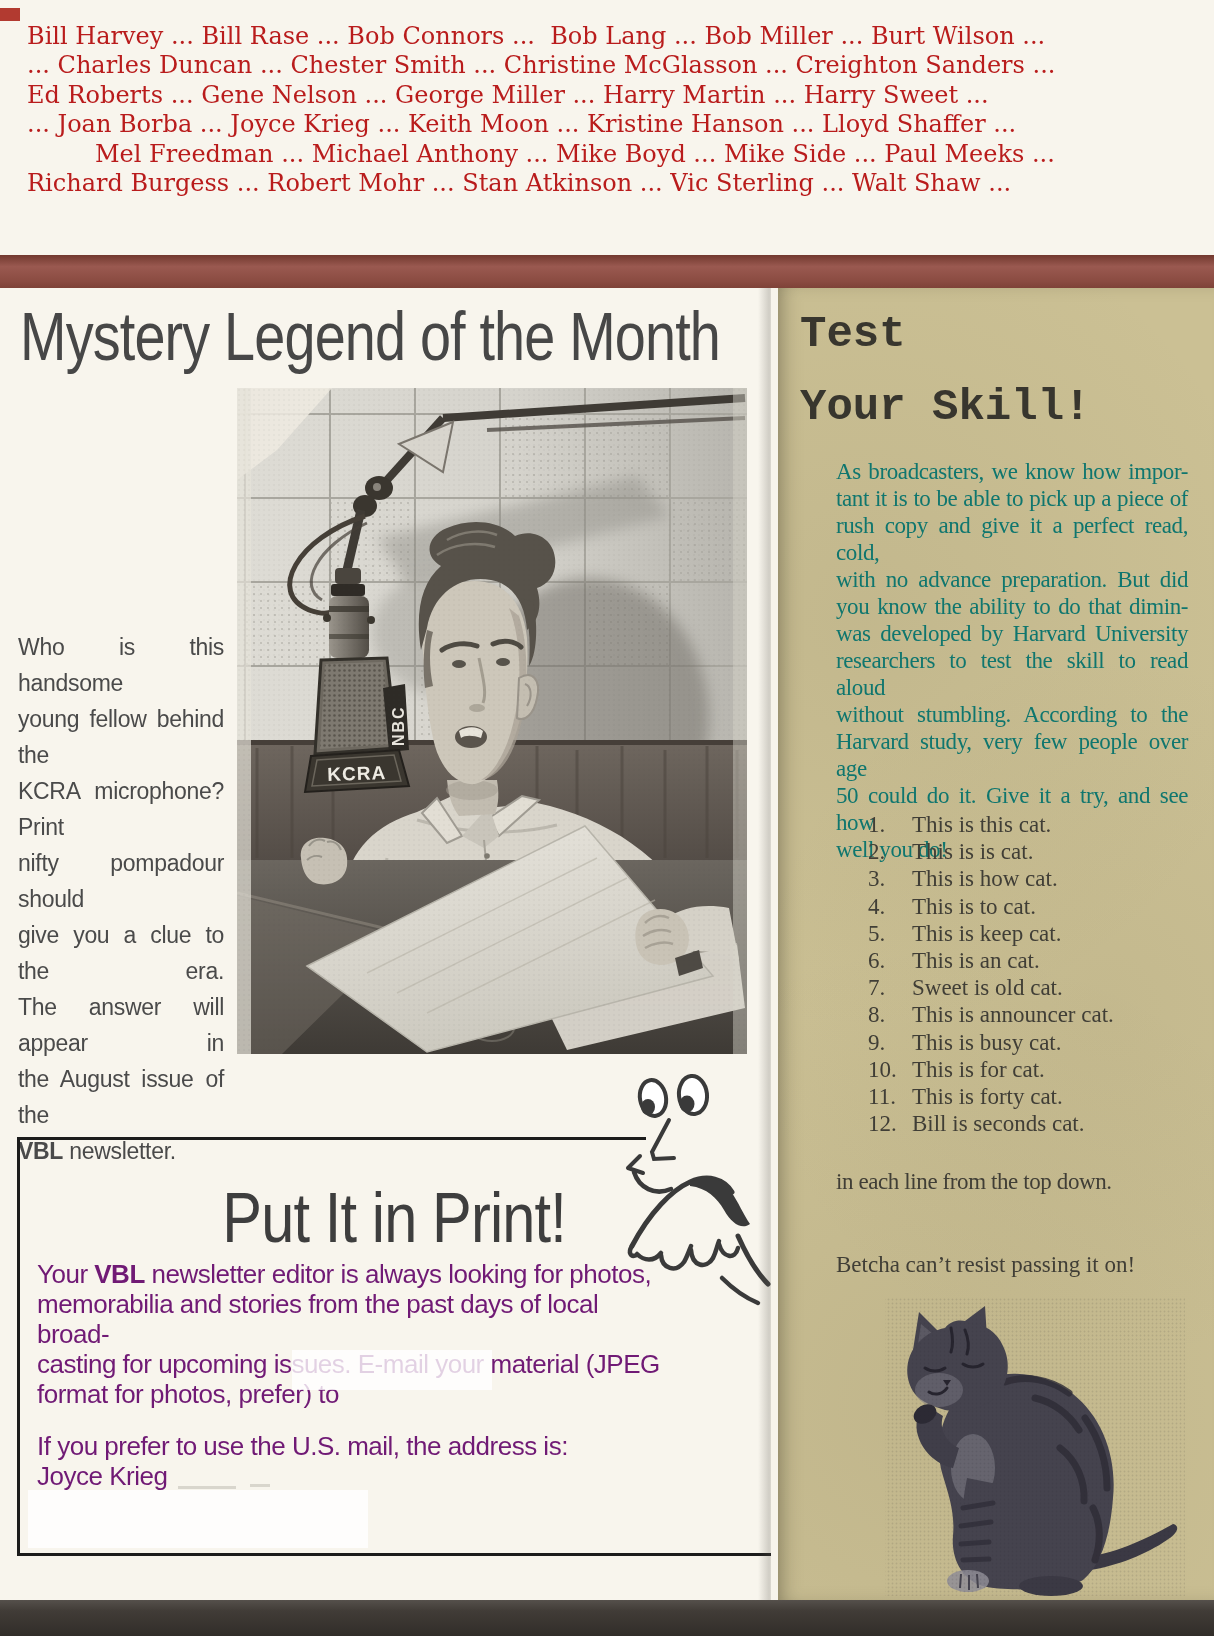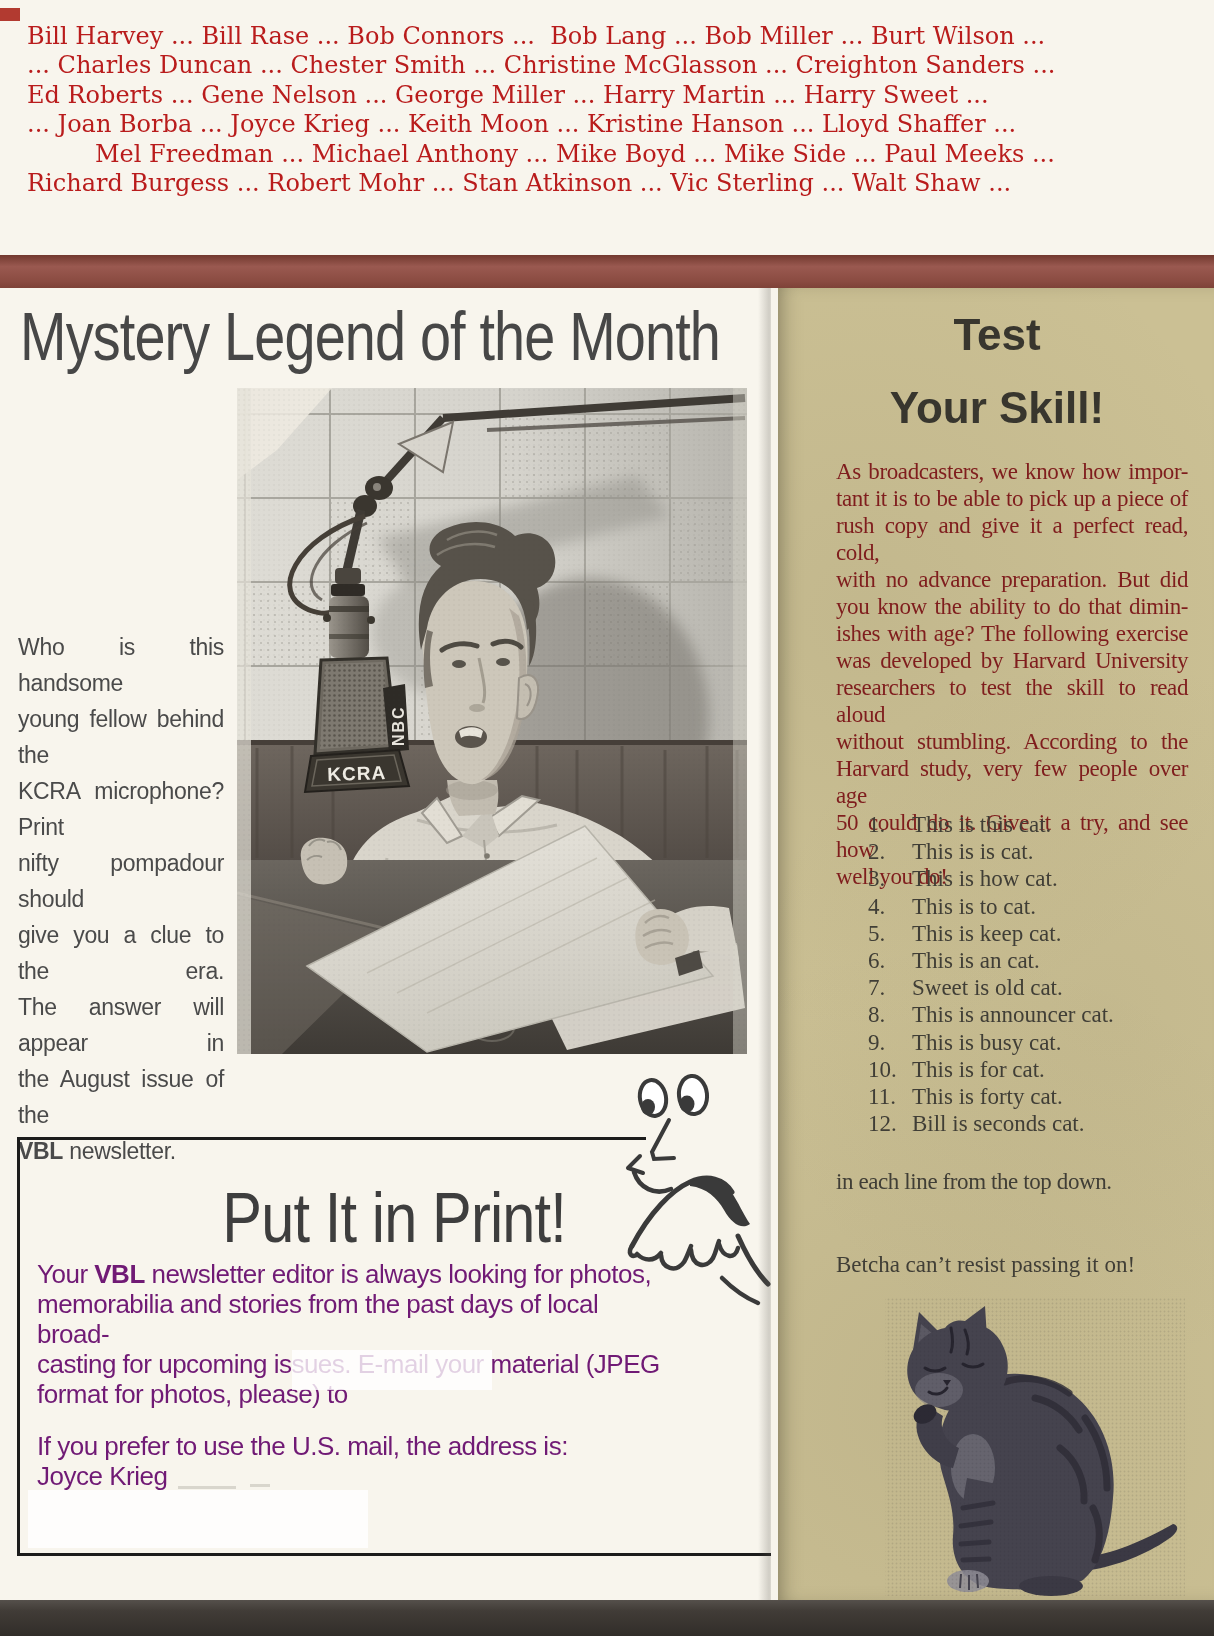--- a/index.html
+++ b/index.html
@@ -43,23 +43,23 @@
   
   .tan-shadow{position:absolute;left:758px;top:288px;width:16px;height:1312px;
       background:linear-gradient(90deg,rgba(88,85,76,0) 0%,rgba(88,85,76,.25) 70%,rgba(88,85,76,.05) 100%);}
   .tan-white{position:absolute;left:771px;top:288px;width:7px;height:1312px;background:#f7f4eb;}
   .tan-col{position:absolute;left:778px;top:288px;width:436px;height:1312px;background:#cbc094;
       background-image:
         radial-gradient(circle at 20% 25%,rgba(110,100,70,.09),transparent 40%),
         radial-gradient(circle at 75% 55%,rgba(110,100,70,.08),transparent 45%),
         radial-gradient(circle at 35% 85%,rgba(90,80,55,.09),transparent 40%);
       box-shadow:inset 12px 0 20px -10px rgba(60,55,40,.5);}
-  .skill-title{position:absolute;left:800px;top:298px;width:394px;text-align:center;
-      color:#38362e;font-family:Liberation Sans, sans-serif;font-weight:bold;font-size:44px;line-height:73px;}
-  .skill-intro{position:absolute;left:836px;top:458px;width:352px;color:#7f1d1d;
+  .skill-title{position:absolute;left:800px;top:298px;width:394px;text-align:left;
+      color:#38362e;font-family:Liberation Mono, monospace;font-weight:bold;font-size:44px;line-height:73px;}
+  .skill-intro{position:absolute;left:836px;top:458px;width:352px;color:#0f766e;
       font-family:"Liberation Serif",serif;font-size:23px;line-height:27px;letter-spacing:-.4px;}
   .skill-list{position:absolute;left:868px;top:811px;color:#403e36;
       font-family:"Liberation Serif",serif;font-size:23px;line-height:27.2px;}
   .skill-item{display:flex;}
   .skill-item .num{width:44px;flex:none;}
   .skill-note{position:absolute;left:836px;top:1168px;width:352px;color:#403e36;
       font-family:"Liberation Serif",serif;font-size:23px;line-height:28px;letter-spacing:-.4px;}
   .skill-tagline{position:absolute;left:836px;top:1252px;width:360px;color:#403e36;
       font-family:"Liberation Serif",serif;font-size:23px;}
 
@@ -293,21 +293,21 @@
   <div class="box-border" style="left:776px;top:1262px;width:3px;height:294px;"></div>
 
   <div class="print-title-wrap">
     <div class="print-title">Put It in Print!</div>
   </div>
 
   <div class="print-body">
     <div><span>Your </span><span class="b">VBL</span><span> newsletter editor is always looking for photos,</span></div>
     <div>memorabilia and stories from the past days of local broad-</div>
     <div>casting for upcoming issues. E-mail your material (JPEG</div>
-    <div>format for photos, please) to</div>
+    <div>format for photos, prefer) to</div>
     <div class="gap"></div>
     <div>If you prefer to use the U.S. mail, the address is:</div>
     <div>Joyce Krieg</div>
   </div>
 
   <div class="redact" style="left:292px;top:1350px;width:200px;height:40px;"></div>
   <div class="remnant" style="left:178px;top:1486px;width:58px;height:3px;"></div>
   <div class="remnant" style="left:250px;top:1484px;width:20px;height:3px;"></div>
   <div class="redact" style="left:28px;top:1490px;width:340px;height:58px;"></div>
 
@@ -342,21 +342,20 @@
     <div>Test</div>
     <div>Your Skill!</div>
   </div>
 
   <div class="skill-intro">
     <div class="jline">As broadcasters, we know how impor-</div>
     <div class="jline">tant it is to be able to pick up a piece of</div>
     <div class="jline">rush copy and give it a perfect read, cold,</div>
     <div class="jline">with no advance preparation. But did</div>
     <div class="jline">you know the ability to do that dimin-</div>
-    <div class="jline">ishes with age? The following exercise</div>
     <div class="jline">was developed by Harvard University</div>
     <div class="jline">researchers to test the skill to read aloud</div>
     <div class="jline">without stumbling. According to the</div>
     <div class="jline">Harvard study, very few people over age</div>
     <div class="jline">50 could do it. Give it a try, and see how</div>
     <div class="jline-last">well you do!</div>
   </div>
 
   <div class="skill-list">
     <div class="skill-item">

